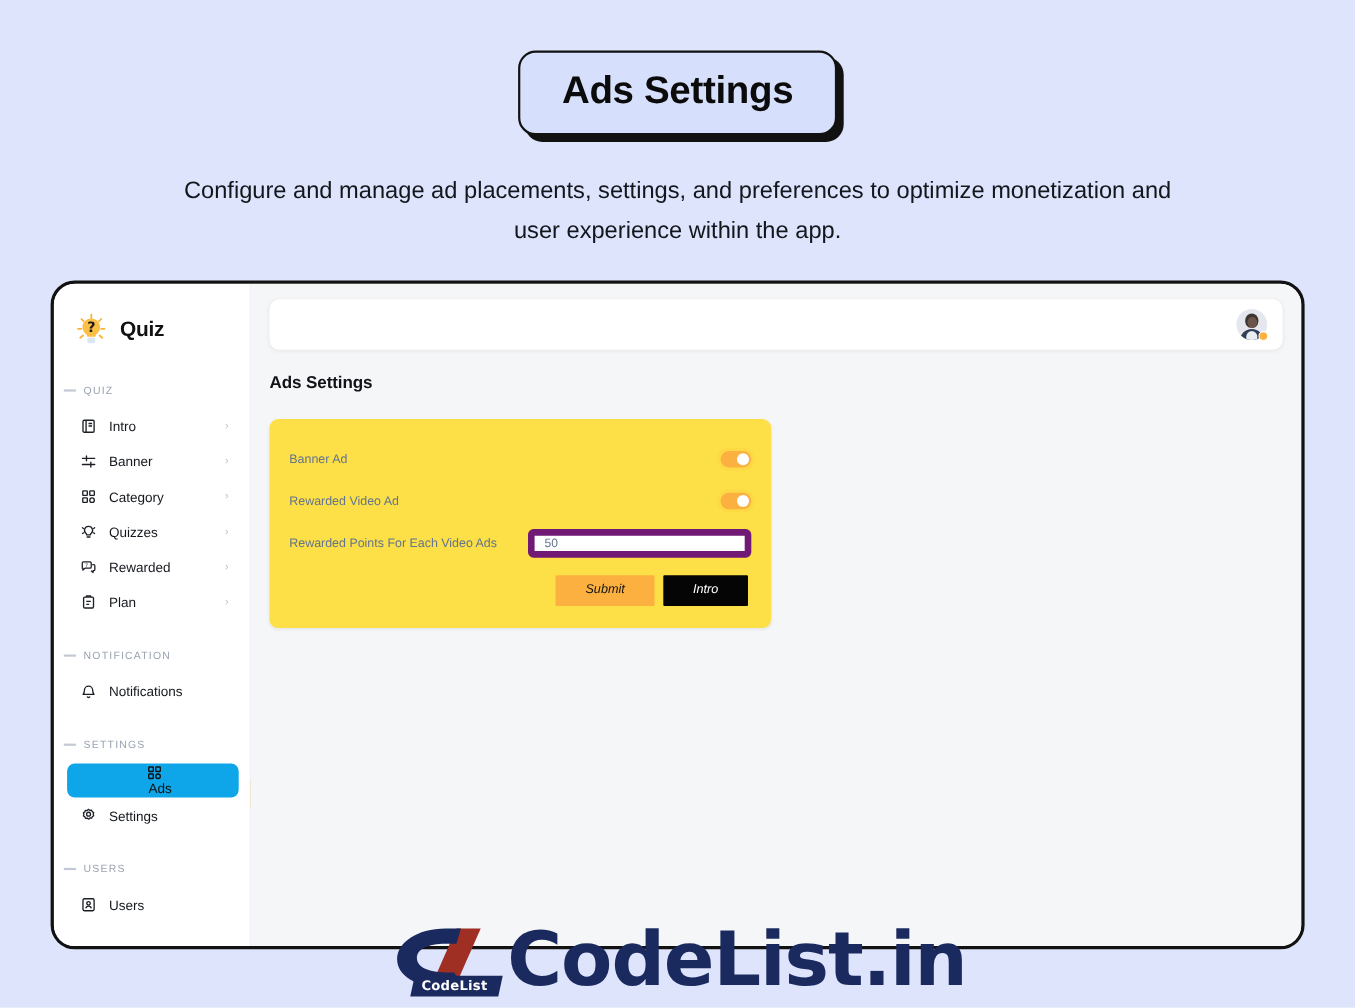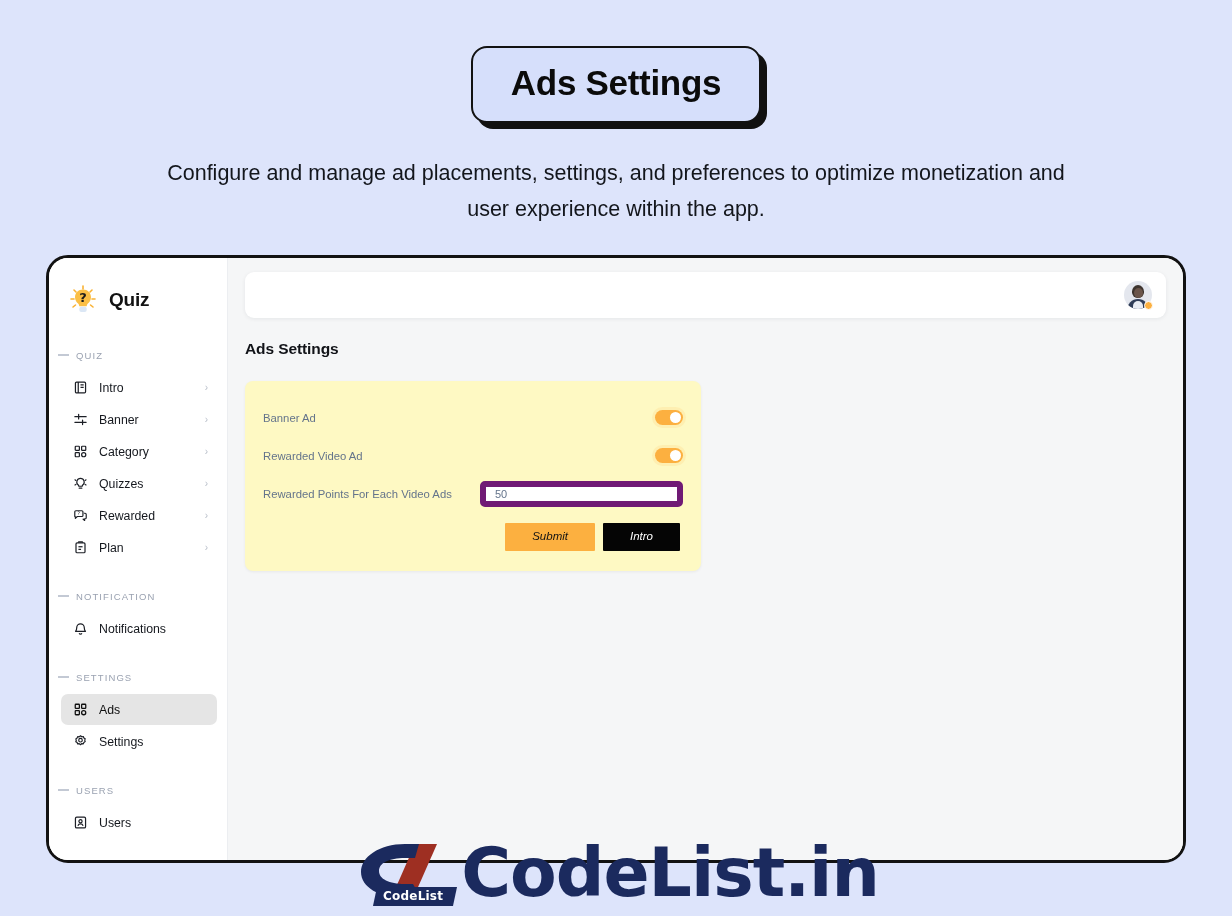--- a/index.html
+++ b/index.html
@@ -149,21 +149,22 @@
   }
 
   .chev {
     color: #b9bfca;
     font-size: 10px;
     line-height: 1;
     margin-left: auto;
   }
 
   .nav-item.active {
-    background: #e5e5e5;
+    background: #0ea5e9;
+    flex-direction: column;
   }
   .nav-item.active .nav-label,
   .nav-item.active .nav-icon { color: #101010; }
 
   .active-bar {
     position: absolute;
     left: 179px;
     top: 449px;
     width: 5px;
     height: 29px;
@@ -247,21 +248,21 @@
     margin-top: 22px;
     font-size: 15.5px;
     font-weight: bold;
     color: #111318;
     letter-spacing: -0.1px;
   }
 
   .card {
     margin-top: 23px;
     width: 456px;
-    background: #fef9c3;
+    background: #fde047;
     border-radius: 8px;
     box-shadow: 0 1px 3px rgba(17,24,39,0.06);
     padding: 22px 18px 20px 18px;
   }
 
   .row {
     display: flex;
     align-items: center;
     height: 29px;
     margin-bottom: 9px;

